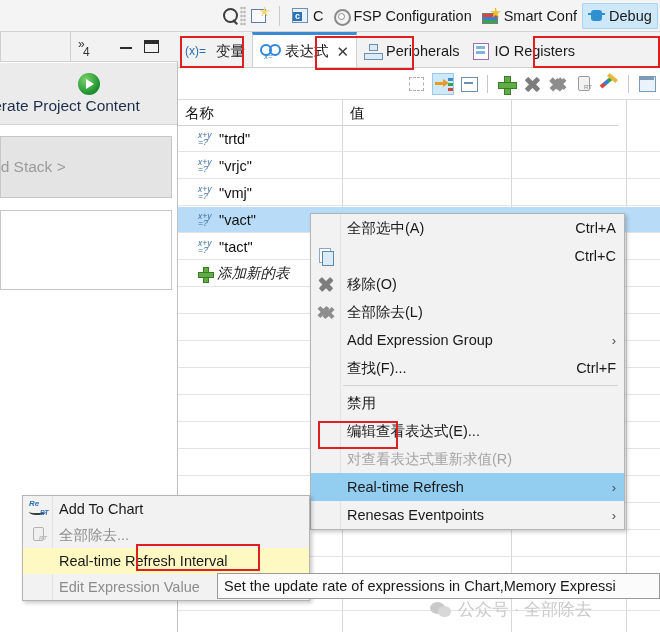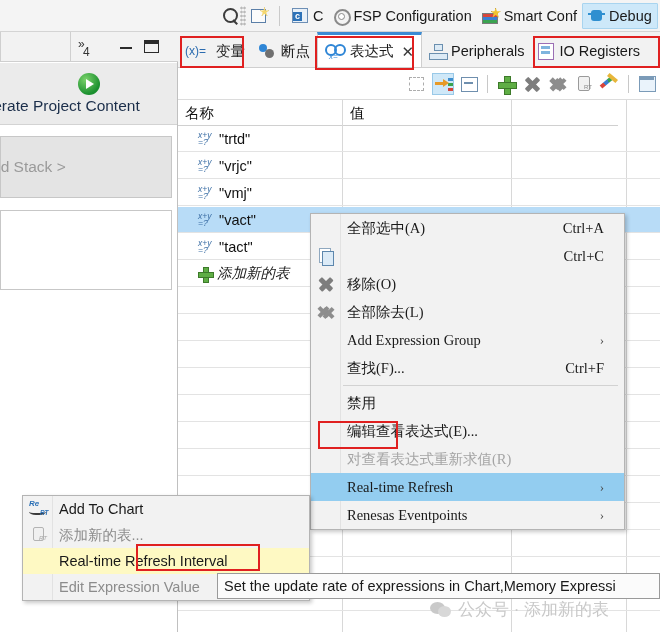--- a/index.html
+++ b/index.html
@@ -316,23 +316,22 @@
     background: #f2f2f2; border: 1px solid #b4b4b4;
     box-shadow: 2px 2px 4px rgba(0,0,0,0.22);
     z-index: 40;
   }
   .ctxmenu .gutter {
     position: absolute; left: 0; top: 0; width: 30px; height: 100%;
     background: #f2f2f2; border-right: 1px solid #e2e2e2;
   }
   .mi {
     position: relative; height: 28px; display: flex; align-items: center;
-    padding-left: 36px; padding-right: 20px; font-size: 14.5px; color: #1a1a1a;
+    padding-left: 36px; padding-right: 8px; font-size: 14.5px; color: #1a1a1a;
     z-index: 2;
-    font-family: Liberation Serif, serif;
   }
   .mi.hl { background: #93cdf0; }
   .mi.disabled { color: #a5a5a5; }
   .mi .accel { margin-left: auto; font-size: 14.5px; color: #1a1a1a; padding-left: 18px; }
   .mi .sub-arrow { margin-left: auto; font-size: 13px; color: #4a4a4a; }
   .mi .mi-icon { position: absolute; left: 6px; top: 5px; width: 18px; height: 18px; }
   .msep { height: 1px; background: #d2d2d2; margin: 3px 6px 3px 32px; position: relative; z-index: 2; }
 
   .mico-copy::before { content:""; position:absolute; left:2px; top:1px; width:10px; height:13px;
       border:1.4px solid #8fa8bf; background:#fff; }
@@ -459,24 +458,20 @@
     <div class="lp-whitebox"></div>
   </div>
 
   <div class="exp-view">
 
     <div class="exp-tabbar">
       <div class="exp-tab">
         <span class="ico ico-varx">(x)=</span>
         <span>变量</span>
       </div>
-      <div class="exp-tab">
-        <span class="ico ico-bp"></span>
-        <span>断点</span>
-      </div>
       <div class="exp-tab selected">
         <span class="ico ico-expr">
             <i class="ico-expr-x">x=</i>
           </span>
         <span>表达式</span>
         <span class="tab-close">✕</span>
       </div>
       <div class="exp-tab">
         <span class="ico ico-periph"></span>
         <span>Peripherals</span>
@@ -648,32 +643,32 @@
         <i class="re">Re</i>
           <i class="wave"></i>
           <i class="rt">RT</i>
       </span>
       <span>Add To Chart</span>
     </div>
     <div class="smi disabled">
       <span class="mi-icon mico-rec">
           <i class="rt">RT</i>
         </span>
-      <span>添加新的表...</span>
+      <span>全部除去...</span>
     </div>
     <div class="smi hl">
       <span>Real-time Refresh Interval</span>
     </div>
     <div class="smi disabled">
       <span>Edit Expression Value</span>
     </div>
   </div>
 
   <div class="redbox" style="left:136px;top:544px;width:124px;height:27px;z-index:55;"></div>
 
   <div class="tooltip">Set the update rate of expressions in Chart,Memory  Expressi</div>
 
   <div class="watermark">
     <span class="wm-wechat"></span>
-    <span>公众号 · 添加新的表</span>
+    <span>公众号 · 全部除去</span>
   </div>
 
 </div>
 
 </body></html>

